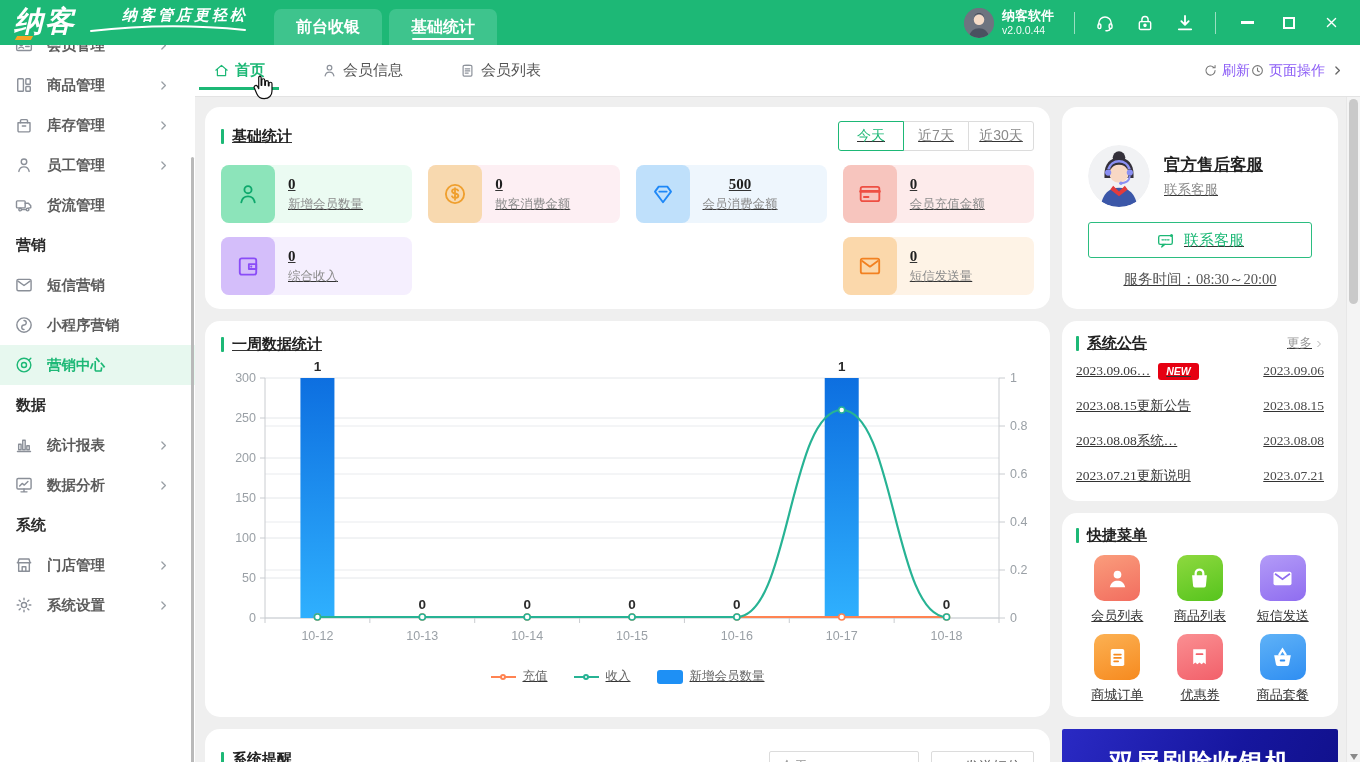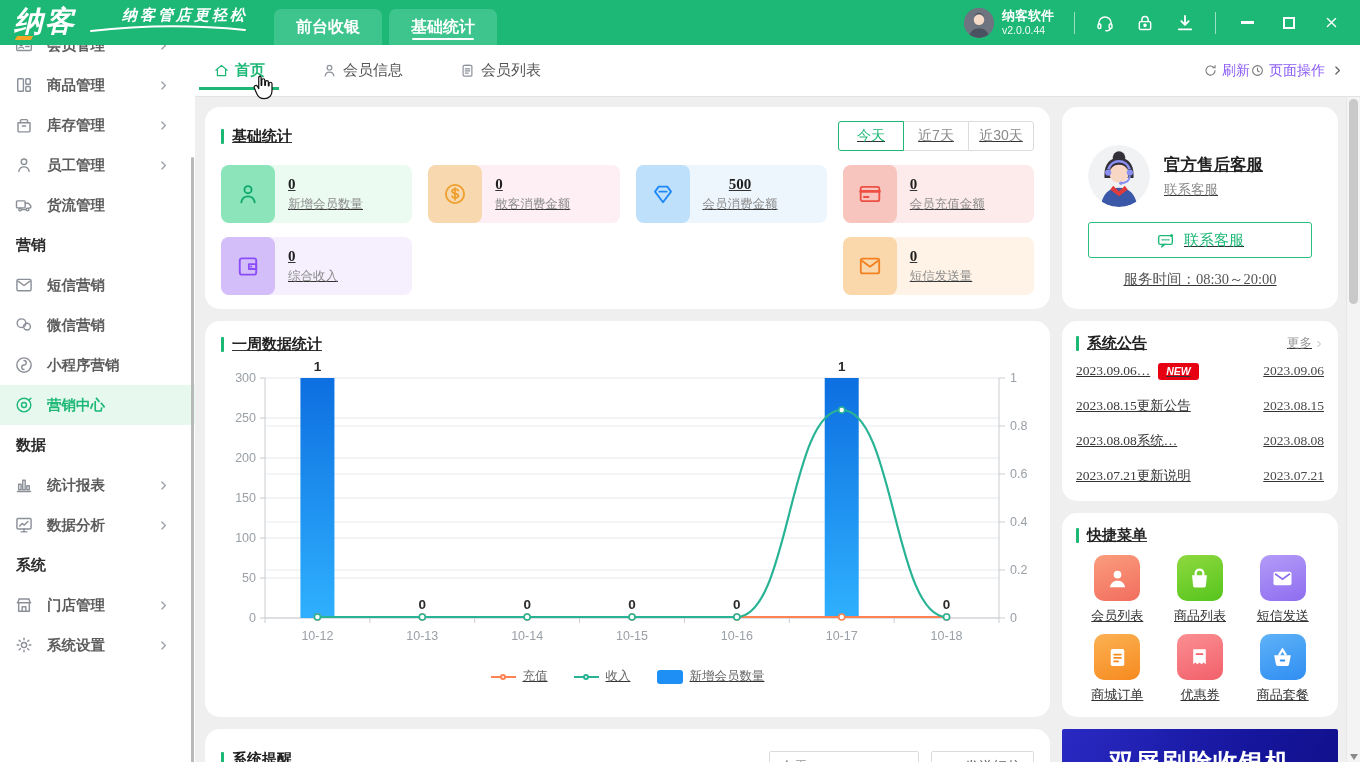--- a/index.html
+++ b/index.html
@@ -295,29 +295,20 @@
       </div>
       <div class="side-section">营销</div>
       <div class="side-item">
         <span class=" ic">
           <svg viewBox="0 0 24 24" fill="none" stroke="currentColor" stroke-width="1.7" stroke-linecap="round" stroke-linejoin="round">
             <rect x="3.5" y="5.2" width="17" height="13.6" rx="1.8"></rect>
             <path d="M4.8 7.4l7.2 5.2 7.2-5.2"></path>
           </svg>
         </span>
         <span>短信营销</span>
-      </div>
-      <div class="side-item">
-        <span class=" ic">
-          <svg viewBox="0 0 24 24" fill="none" stroke="currentColor" stroke-width="1.7" stroke-linecap="round" stroke-linejoin="round">
-            <circle cx="9" cy="9.8" r="5.2"></circle>
-            <circle cx="15.6" cy="13.9" r="4.1"></circle>
-          </svg>
-        </span>
-        <span>微信营销</span>
       </div>
       <div class="side-item">
         <span class=" ic">
           <svg viewBox="0 0 24 24" fill="none" stroke="currentColor" stroke-width="1.7" stroke-linecap="round" stroke-linejoin="round">
             <circle cx="12" cy="12" r="8.6"></circle>
             <path d="M12 6.6c3.6 0 3.6 5.4 0 5.4s-3.6 5.4 0 5.4"></path>
           </svg>
         </span>
         <span>小程序营销</span>
       </div>

